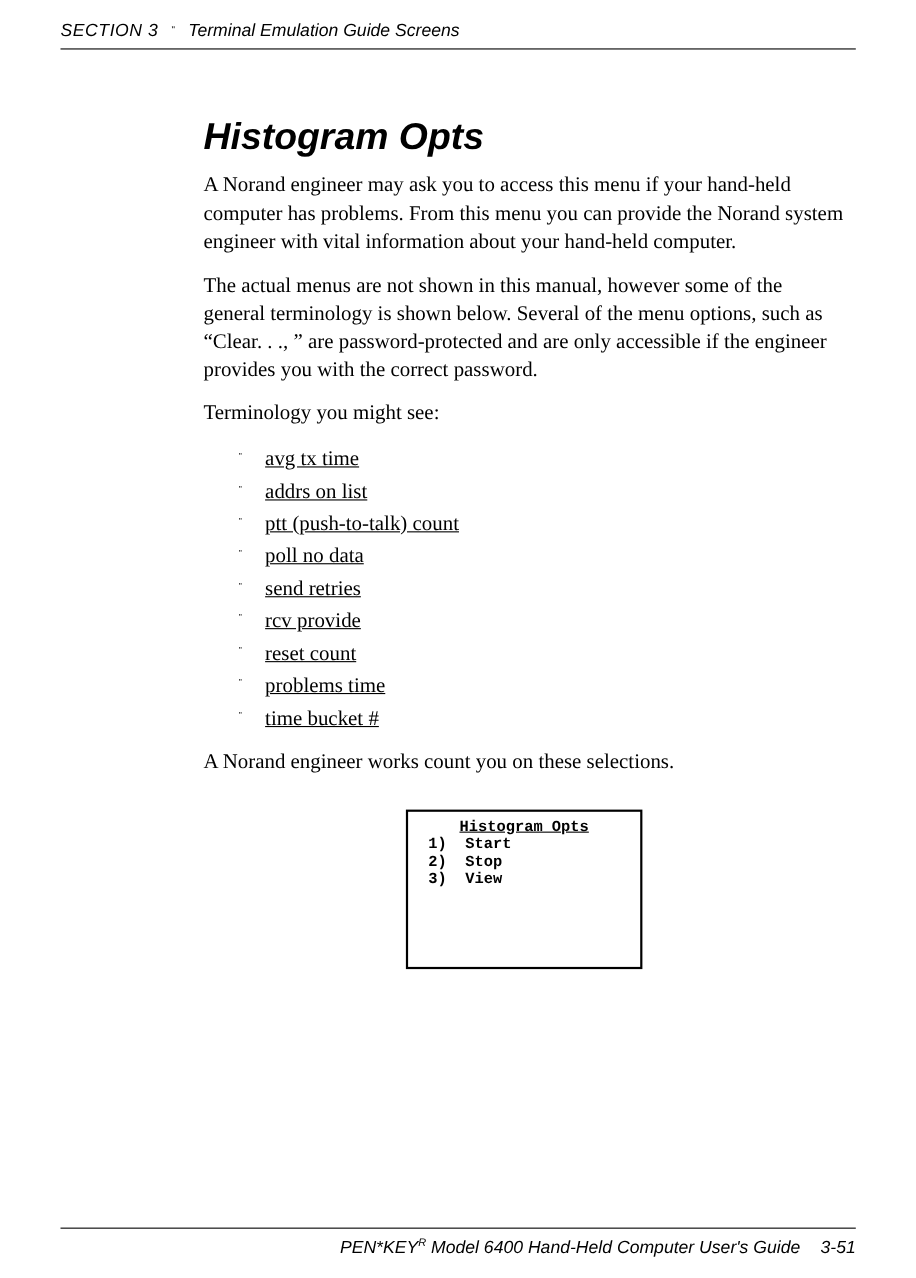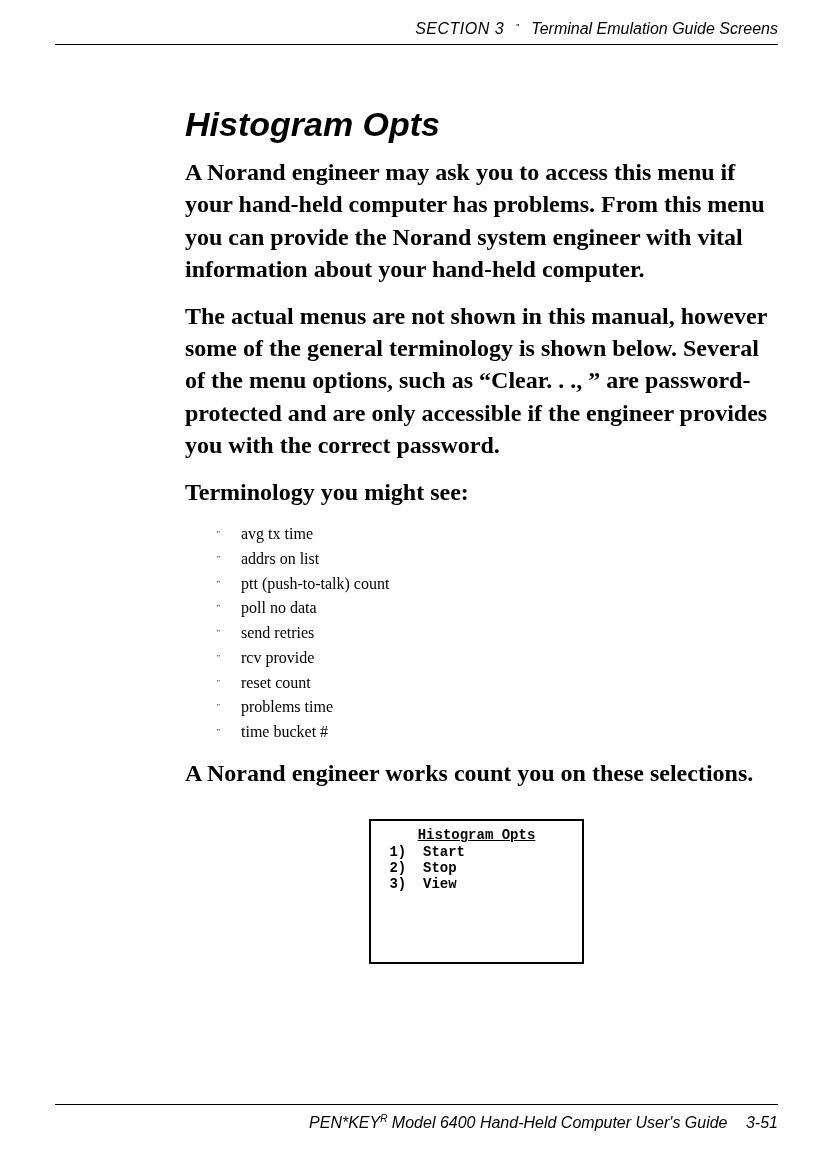--- a/index.html
+++ b/index.html
@@ -11,21 +11,21 @@
   }
   .page {
     width: 833px;
     height: 1162px;
     position: relative;
     box-sizing: border-box;
     padding: 20px 55px 0 55px;
   }
   .header {
     display: flex;
-    justify-content: flex-end;
+    justify-content: flex-start;
     align-items: center;
     font-style: italic;
     font-family: Arial, Helvetica, sans-serif;
     font-size: 16px;
     padding-bottom: 6px;
   }
   .header .section-label {
     font-style: italic;
     letter-spacing: 0.5px;
   }
@@ -47,35 +47,35 @@
     padding-top: 60px;
   }
   h1.title {
     font-family: Arial, Helvetica, sans-serif;
     font-style: italic;
     font-weight: bold;
     font-size: 34px;
     margin: 0 0 12px 0;
   }
   p.body {
-    font-size: 24px;
+    font-size: 19px;
     line-height: 1.35;
     margin: 0 0 14px 0;
-    font-weight: bold;
   }
   ul.terms {
     list-style: none;
     padding: 0;
     margin: 0 0 12px 32px;
   }
   ul.terms li {
-    font-size: 16px;
+    font-size: 19px;
     line-height: 1.55;
     position: relative;
     padding-left: 24px;
+    text-decoration: underline;
   }
   ul.terms li::before {
     content: "\"";
     position: absolute;
     left: 0;
     top: 6px;
     font-size: 8px;
     font-family: Arial, sans-serif;
   }
   .menu-box-wrap {
@@ -99,21 +99,21 @@
     text-align: center;
     text-decoration: underline;
     display: block;
     margin-bottom: 0px;
   }
   .menu-box .menu-item {
     white-space: pre;
   }
   .footer {
     position: absolute;
-    bottom: 30px;
+    bottom: 18px;
     right: 55px;
     left: 55px;
   }
   .footer .rule {
     margin-bottom: 8px;
   }
   .footer-line {
     text-align: right;
     font-family: Arial, Helvetica, sans-serif;
     font-style: italic;

